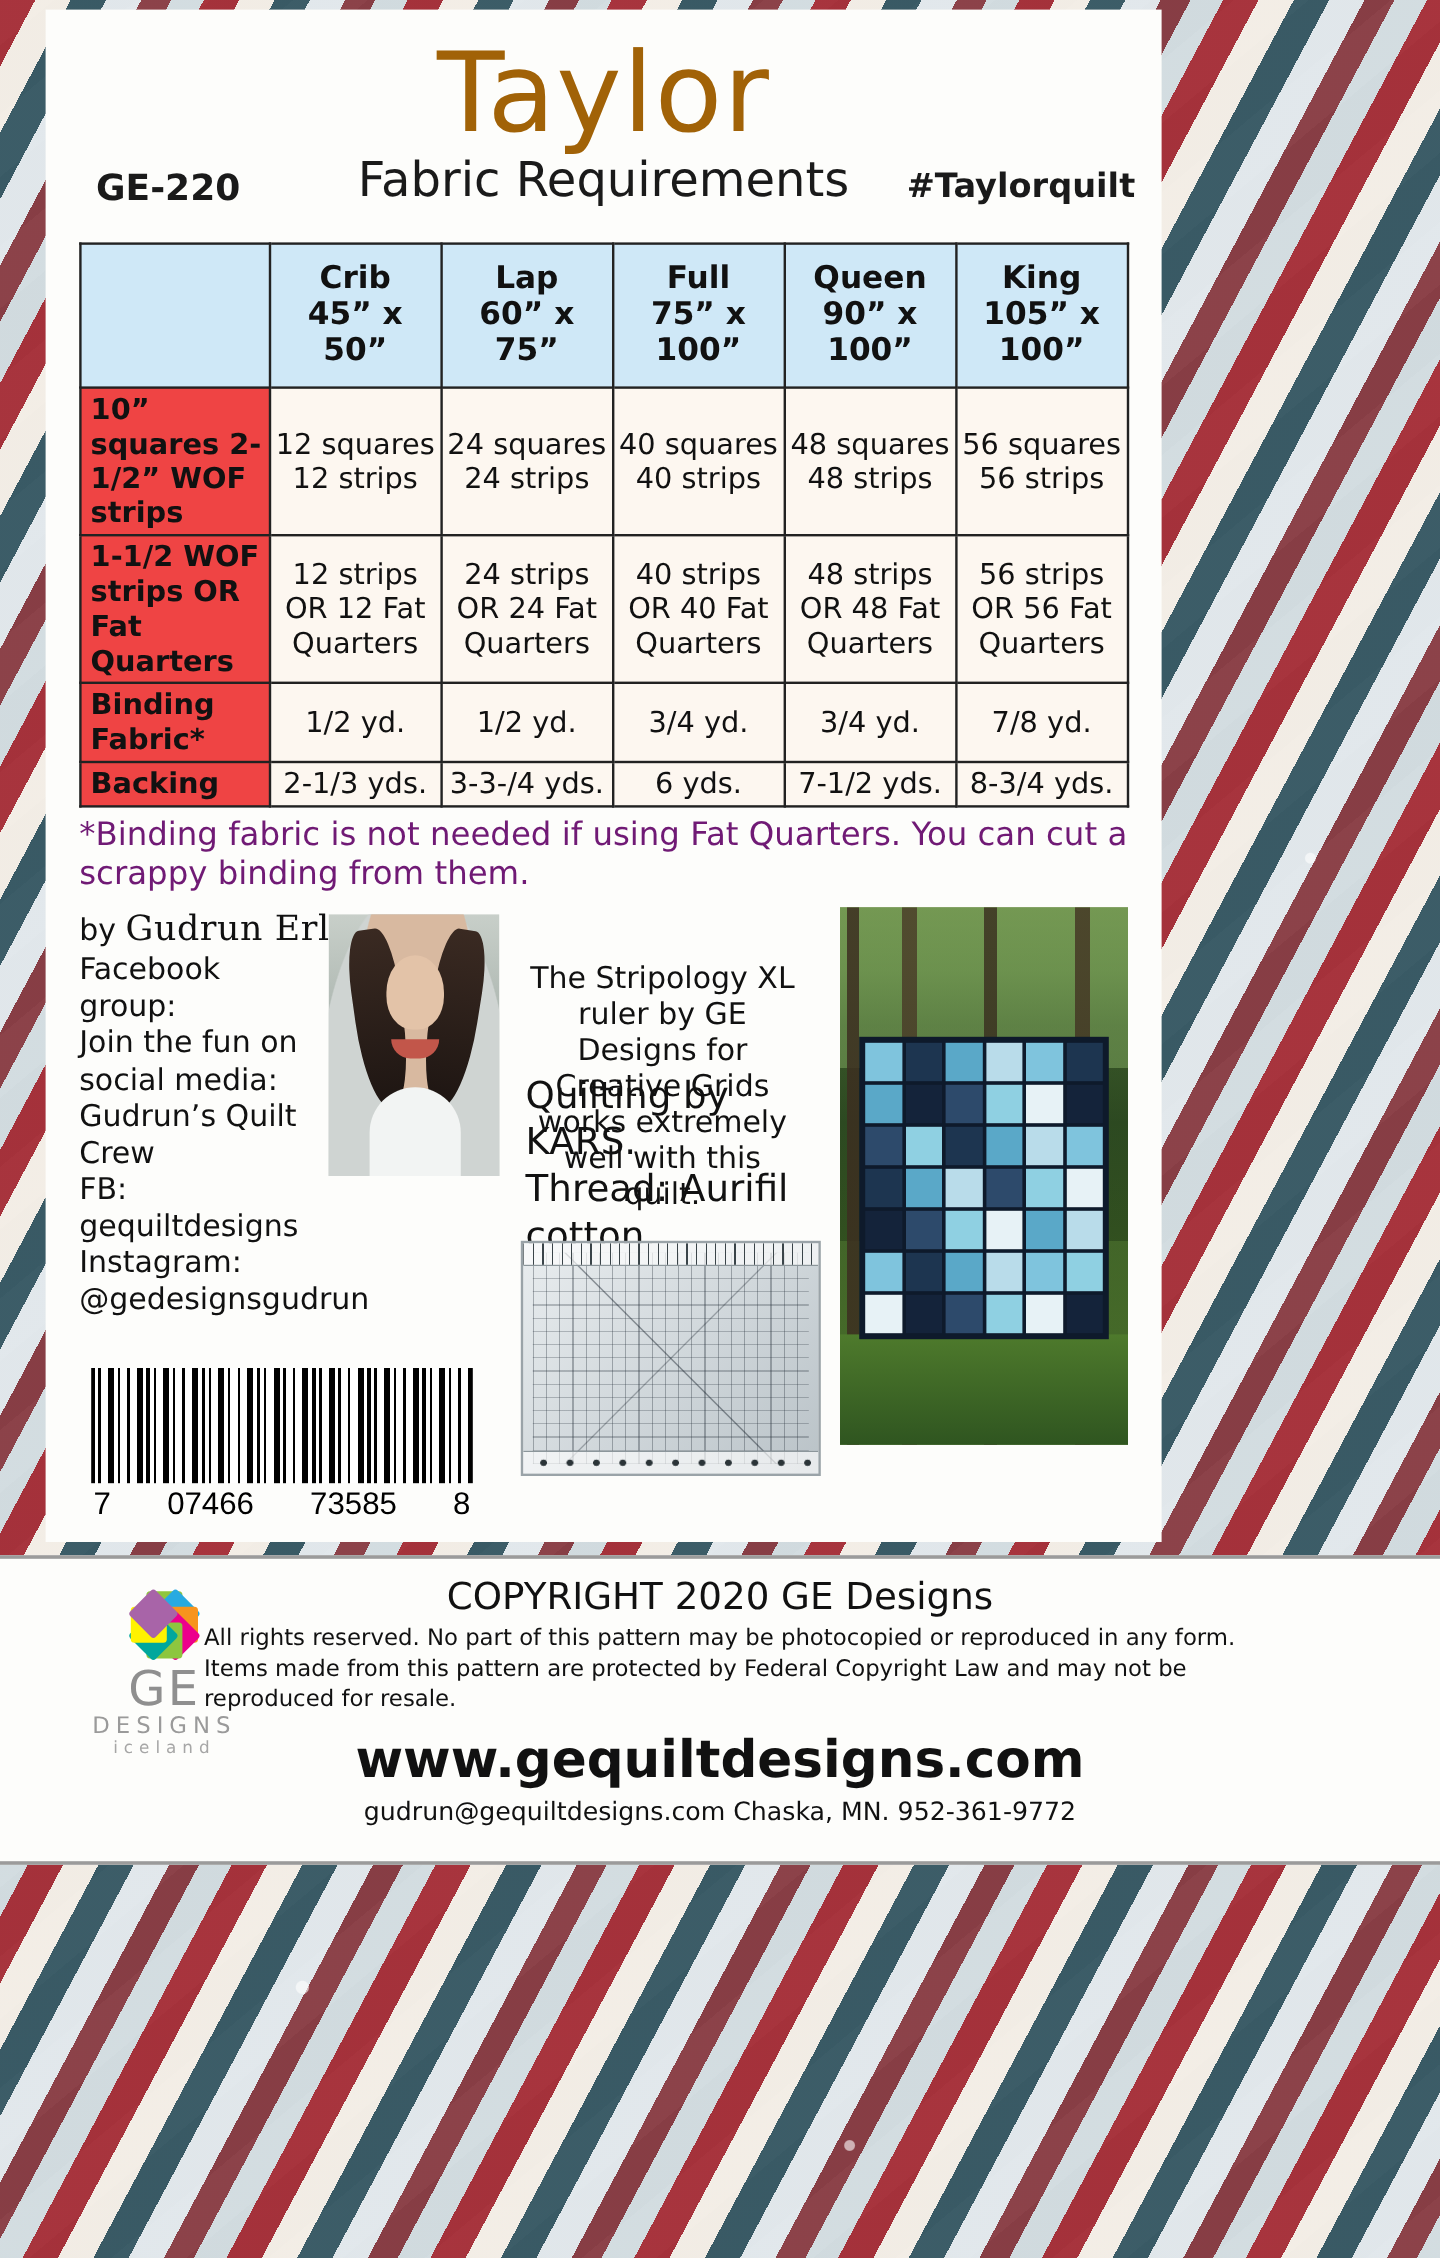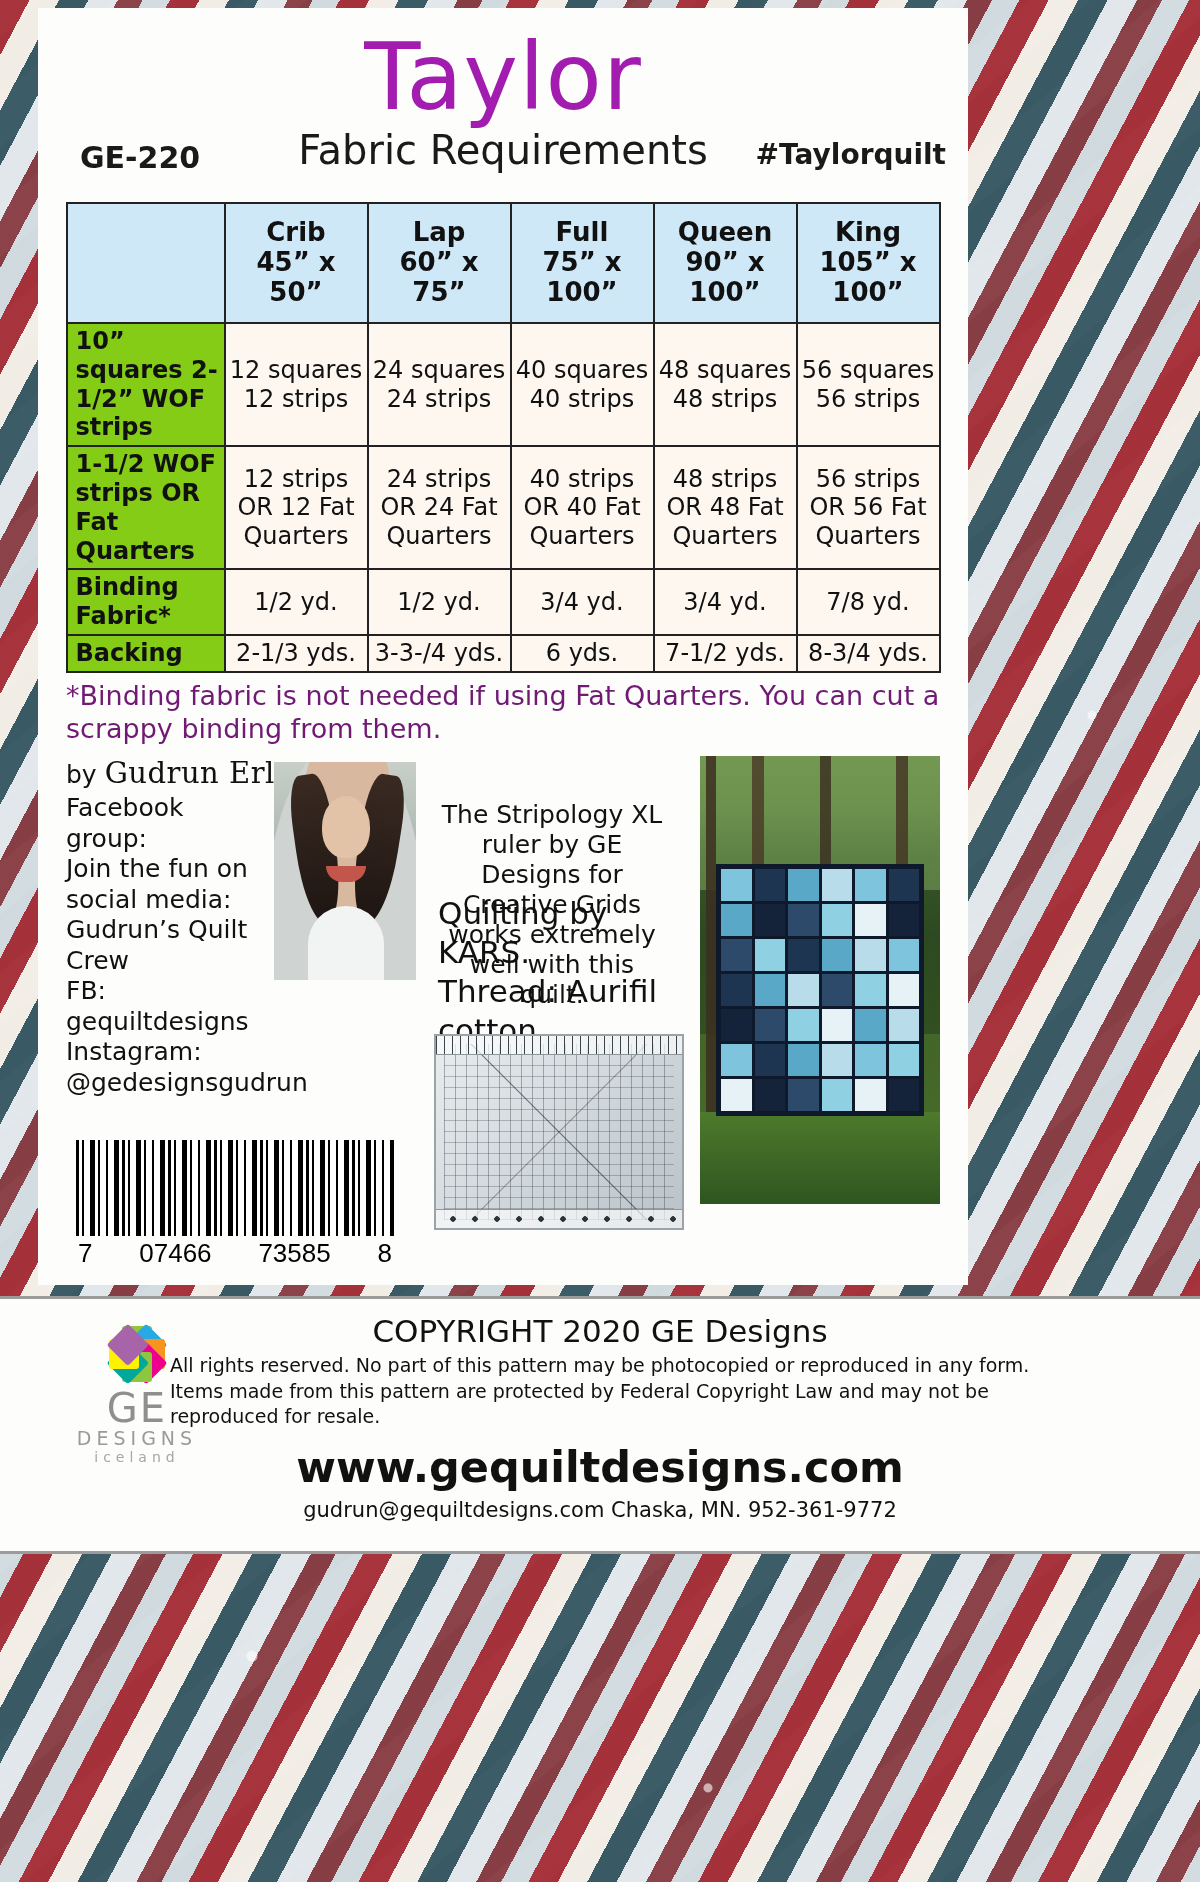--- a/index.html
+++ b/index.html
@@ -63,21 +63,21 @@
     z-index: 3;
   }
 
   
   .title {
     text-align: center;
     font-size: 92px;
     line-height: 1.0;
     font-weight: 400;
     letter-spacing: 1px;
-    color: #a21caf;
+    color: #a16207;
     margin: 24px 0 0 0;
     font-family: "DejaVu Sans", sans-serif;
   }
   .subtitle-row {
     position: relative;
     height: 54px;
     margin-top: 6px;
   }
   .code {
     position: absolute;
@@ -134,21 +134,21 @@
   }
   table.reqs tbody td {
     text-align: center;
     line-height: 1.2;
     background: #fdf7f0;
   }
   table.reqs tbody td.rowhead {
     text-align: left;
     font-weight: 700;
     padding-left: 8px;
-    background: #84cc16;
+    background: #ef4444;
     line-height: 1.2;
   }
   col.c0 { width: 158px; }
   col.c1, col.c2, col.c3, col.c4, col.c5 { width: 143px; }
 
   .footnote {
     width: 874px;
     margin: 6px auto 0 auto;
     font-size: 27px;
     line-height: 1.24;

